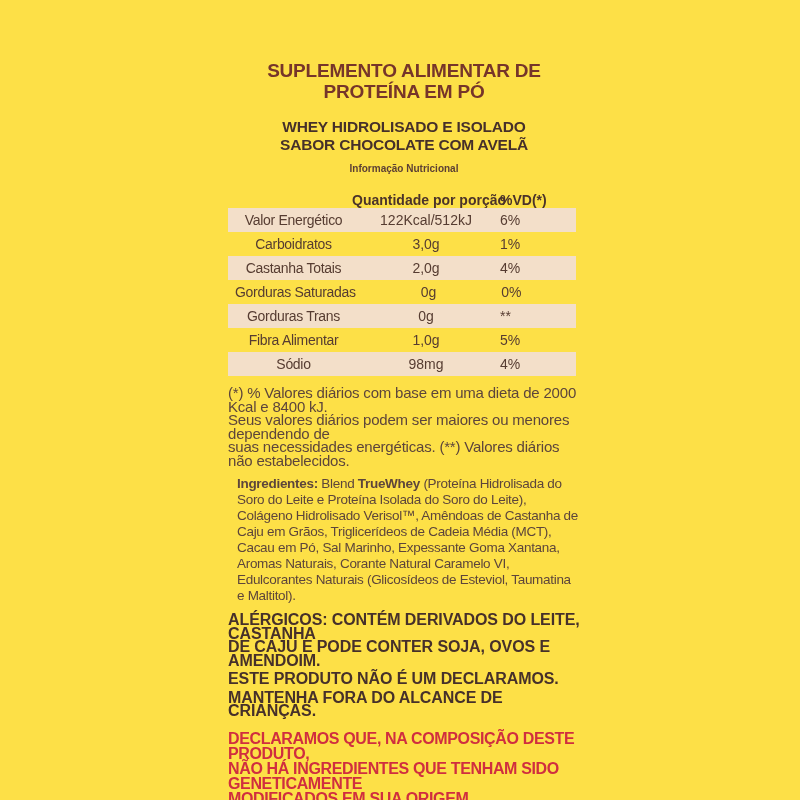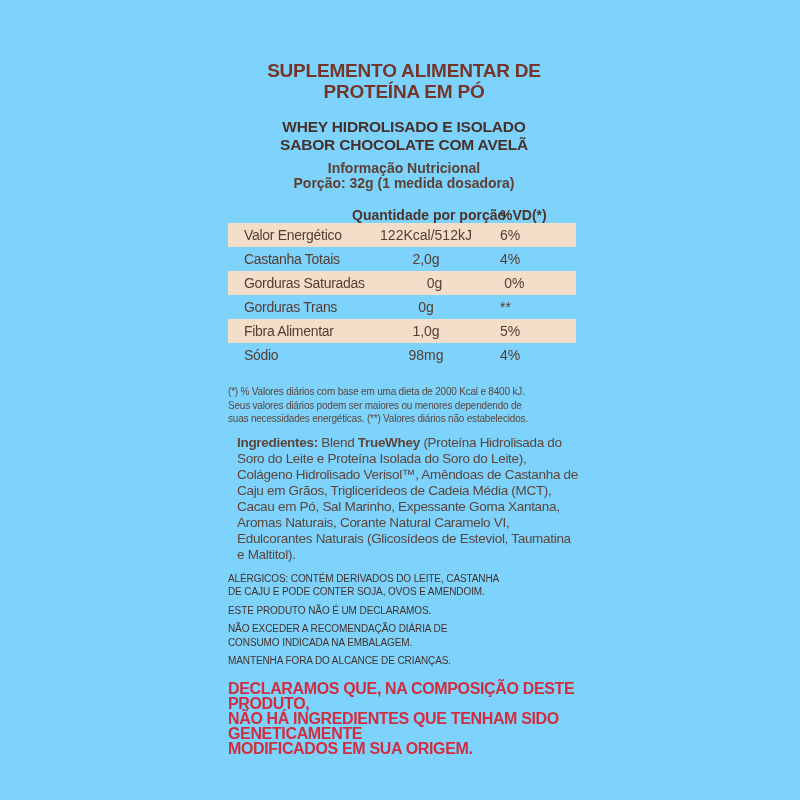--- a/index.html
+++ b/index.html
@@ -1,74 +1,78 @@
 <!DOCTYPE html>
 <html><head>
 <meta charset="utf-8">
 <style>
   html,body{margin:0;padding:0;background:#ffffff;}
   body{width:800px;height:800px;overflow:hidden;
        font-family:"Liberation Sans","DejaVu Sans",sans-serif;}
-  .canvas{position:relative;width:800px;height:800px;background:#7dd3fc;}
+  .canvas{position:relative;width:800px;height:800px;background:#fde047;}
   .col{position:absolute;left:228px;top:60px;width:352px;}
 
   .title{color:#76352a;font-weight:700;font-size:19px;line-height:21px;
          text-align:center;white-space:pre-line;letter-spacing:-0.2px;}
   .subtitle{margin-top:16px;color:#46302a;font-weight:700;font-size:15.5px;
             line-height:18px;text-align:center;white-space:pre-line;letter-spacing:-0.2px;}
-  .info-title{margin-top:7px;color:#5d4034;font-weight:700;font-size:14px;
+  .info-title{margin-top:7px;color:#5d4034;font-weight:700;font-size:10px;
               line-height:15px;text-align:center;}
   .serving{color:#5d4034;font-weight:700;font-size:14px;line-height:15px;text-align:center;}
 
   .nutri-table{margin-top:12px;width:348px;}
   .t-head{display:flex;align-items:flex-end;height:20px;color:#4b332a;
           font-weight:700;font-size:14px;}
   .t-row{display:flex;align-items:center;height:24px;color:#563c31;font-size:14px;}
   .t-row:nth-child(even){background:#f3dfc9;}
-  .c-name{flex:1;padding-left:16px;white-space:nowrap;letter-spacing:-0.3px;text-align:left;}
+  .c-name{flex:1;padding-left:7px;white-space:nowrap;letter-spacing:-0.3px;text-align:center;}
   .c-qty{width:148px;text-align:center;white-space:nowrap;}
   .c-vd{width:76px;text-align:left;white-space:nowrap;}
 
-  .footnote{margin-top:18px;color:#5d453b;font-size:10px;line-height:13.5px;
+  .footnote{margin-top:10px;color:#5d453b;font-size:15px;line-height:13.5px;
             letter-spacing:-0.2px;white-space:pre-line;}
 
   .ingredients{margin:9px 0 0 9px;color:#5d453b;font-size:13.5px;line-height:16px;
                letter-spacing:-0.3px;}
   .ingredients b{color:#5d453b;}
 
   .warnings{margin-top:9px;}
-  .warnings p{margin:0 0 5px 0;color:#46302a;font-weight:400;font-size:10px;
+  .warnings p{margin:0 0 5px 0;color:#46302a;font-weight:700;font-size:16px;
               line-height:13.5px;letter-spacing:-0.1px;white-space:pre-line;}
 
   .declaration{margin-top:13px;color:#d02e3f;font-weight:700;font-size:16px;
                line-height:15px;letter-spacing:-0.35px;white-space:pre-line;}
 </style>
 </head>
 <body>
 
 <div class="canvas">
   <div class="col">
 
     <div class="title">SUPLEMENTO ALIMENTAR DE
 PROTEÍNA EM PÓ</div>
     <div class="subtitle">WHEY HIDROLISADO E ISOLADO
 SABOR CHOCOLATE COM AVELÃ</div>
     <div class="info-title">Informação Nutricional</div>
-    <div class="serving">Porção: 32g (1 medida dosadora)</div>
 
     <div class="nutri-table">
       <div class="t-head">
         <span class="c-name"></span>
         <span class="c-qty">Quantidade por porção</span>
         <span class="c-vd">%VD(*)</span>
       </div>
       <div class="t-row">
         <span class="c-name">Valor Energético</span>
         <span class="c-qty">122Kcal/512kJ</span>
         <span class="c-vd">6%</span>
+      </div>
+      <div class="t-row">
+        <span class="c-name">Carboidratos</span>
+        <span class="c-qty">3,0g</span>
+        <span class="c-vd">1%</span>
       </div>
       <div class="t-row">
         <span class="c-name">Castanha Totais</span>
         <span class="c-qty">2,0g</span>
         <span class="c-vd">4%</span>
       </div>
       <div class="t-row">
         <span class="c-name">Gorduras Saturadas</span>
         <span class="c-qty">0g</span>
         <span class="c-vd">0%</span>
@@ -93,22 +97,20 @@
     <div class="footnote">(*) % Valores diários com base em uma dieta de 2000 Kcal e 8400 kJ.
 Seus valores diários podem ser maiores ou menores dependendo de
 suas necessidades energéticas. (**) Valores diários não estabelecidos.</div>
 
     <p class="ingredients"><b>Ingredientes:</b><span> Blend </span><b>TrueWhey</b><span> (Proteína Hidrolisada do Soro do Leite e Proteína Isolada do Soro do Leite), Colágeno Hidrolisado Verisol™, Amêndoas de Castanha de Caju em Grãos, Triglicerídeos de Cadeia Média (MCT), Cacau em Pó, Sal Marinho, Expessante Goma Xantana, Aromas Naturais, Corante Natural Caramelo VI, Edulcorantes Naturais (Glicosídeos de Esteviol, Taumatina e Maltitol).</span></p>
 
     <div class="warnings">
       <p>ALÉRGICOS: CONTÉM DERIVADOS DO LEITE, CASTANHA
 DE CAJU E PODE CONTER SOJA, OVOS E AMENDOIM.</p>
       <p>ESTE PRODUTO NÃO É UM DECLARAMOS.</p>
-      <p>NÃO EXCEDER A RECOMENDAÇÃO DIÁRIA DE
-CONSUMO INDICADA NA EMBALAGEM.</p>
       <p>MANTENHA FORA DO ALCANCE DE CRIANÇAS.</p>
     </div>
 
     <div class="declaration">DECLARAMOS QUE, NA COMPOSIÇÃO DESTE PRODUTO,
 NÃO HÁ INGREDIENTES QUE TENHAM SIDO GENETICAMENTE
 MODIFICADOS EM SUA ORIGEM.</div>
 
   </div>
 </div>
 

